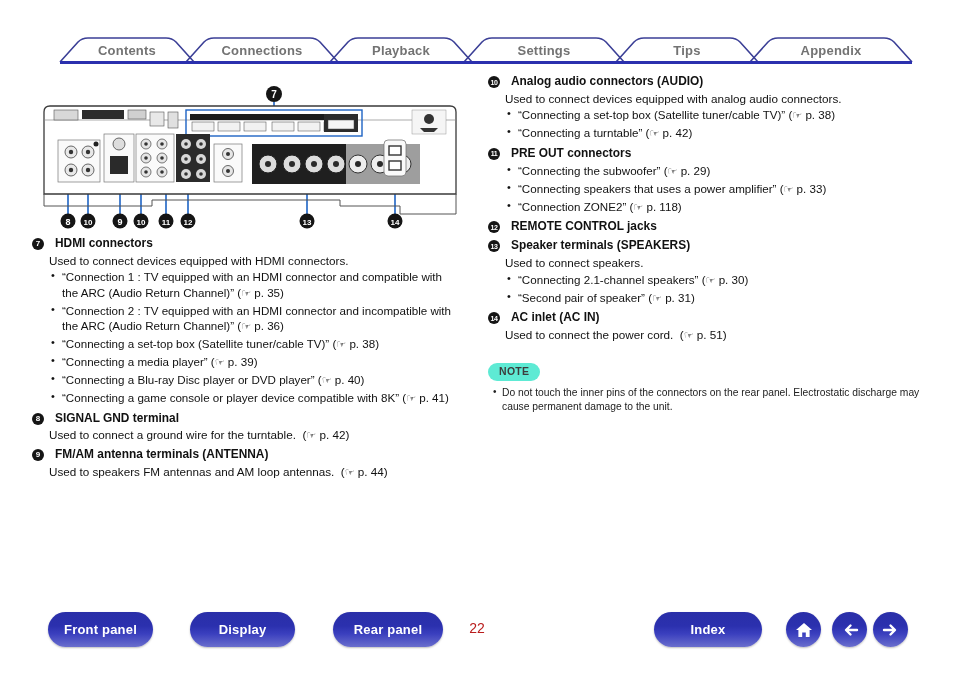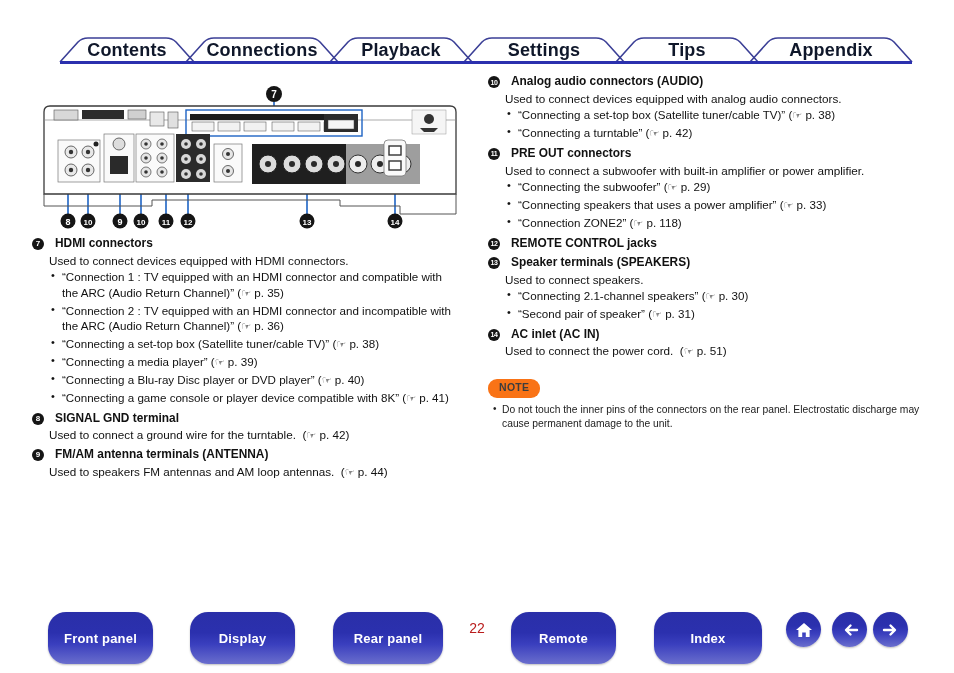--- a/index.html
+++ b/index.html
@@ -7,21 +7,21 @@
     width:954px;height:673px;background:#ffffff;
     font-family:"Liberation Sans", sans-serif;
     color:#1a1a1a;position:relative;overflow:hidden;
   }
 
   
   .tabbar{position:absolute;left:0;top:18px;width:954px;height:46px;}
   .tabbar svg{position:absolute;left:0;top:0;}
   .tab-label{
     position:absolute;top:32px;transform:translate(-50%,-50%);
-    font-size:18px;font-weight:bold;color:#0f172a;white-space:nowrap;
+    font-size:13px;font-weight:bold;color:#737373;white-space:nowrap;
     letter-spacing:.2px;
   }
   .tab-hit{position:absolute;top:6px;height:36px;transform:translateX(-50%);cursor:pointer;}
 
   
   .diagram{position:absolute;left:40px;top:82px;width:420px;height:145px;}
   .diagram svg{display:block;}
 
   
   .col{position:absolute;font-size:11.7px;line-height:1.33;color:#111;}
@@ -45,32 +45,32 @@
   ul.bullets li{position:relative;margin-bottom:1.5px;font-size:11.6px;line-height:1.32;}
   ul.bullets li:before{
     content:"\2022";position:absolute;left:-11px;top:-1px;font-size:11px;color:#111;
   }
   .hand{font-family:"DejaVu Sans",sans-serif;font-size:11px;}
   .entry + .entry{margin-top:3px;}
 
   
   .note-wrap{margin-top:19px;}
   .note-badge{
-    display:inline-block;background:#f97316;color:#3d3d3d;
+    display:inline-block;background:#5eead4;color:#3d3d3d;
     font-size:10.5px;font-weight:bold;border-radius:9px;
     padding:2px 11px 3px 11px;letter-spacing:.3px;
   }
   ul.note-list{list-style:none;margin:5px 0 0 0;padding:0 0 0 14px;}
   ul.note-list li{position:relative;font-size:10.3px;line-height:1.35;color:#222;}
   ul.note-list li:before{content:"\2022";position:absolute;left:-9px;top:-1px;font-size:10px;}
 
   
   .footer{position:absolute;left:0;top:612px;width:954px;height:50px;}
   .fbtn{
-    position:absolute;top:0;height:52px;border-radius:18px;
+    position:absolute;top:0;height:35px;border-radius:18px;
     border:none;cursor:pointer;color:#fff;font-weight:bold;font-size:13px;
     font-family:"Liberation Sans",sans-serif;
     background:linear-gradient(180deg,#2a2fa8 0%,#2b30ae 40%,#3a3fbe 62%,#6a6ecd 100%);
     box-shadow:0 1px 2px rgba(0,0,0,.25);
     display:flex;align-items:center;justify-content:center;letter-spacing:.2px;
   }
   .pagenum{
     position:absolute;top:8px;left:462px;width:30px;text-align:center;
     font-size:14px;color:#b91c1c;
   }
@@ -342,21 +342,20 @@
       <li><span>“Connecting a set-top box (Satellite tuner/cable TV)” (</span><span class="hand">☞</span> <span>p. 38</span><span>)</span></li>
       <li><span>“Connecting a turntable” (</span><span class="hand">☞</span> <span>p. 42</span><span>)</span></li>
     </ul>
   </div>
 
   <div class="entry">
     <div class="entry-head">
       <span class="num wide">11</span>
       <span>PRE OUT connectors</span>
     </div>
-    <div class="desc">Used to connect a subwoofer with built-in amplifier or power amplifier.</div>
     <ul class="bullets">
       <li><span>“Connecting the subwoofer” (</span><span class="hand">☞</span> <span>p. 29</span><span>)</span></li>
       <li><span>“Connecting speakers that uses a power amplifier” (</span><span class="hand">☞</span> <span>p. 33</span><span>)</span></li>
       <li><span>“Connection ZONE2” (</span><span class="hand">☞</span> <span>p. 118</span><span>)</span></li>
     </ul>
   </div>
 
   <div class="entry">
     <div class="entry-head">
       <span class="num wide">12</span>
@@ -391,21 +390,20 @@
     </ul>
   </div>
 
 </div>
 
 <div class="footer">
   <button class="fbtn" style="left:48px;width:105px;">Front panel</button>
   <button class="fbtn" style="left:190px;width:105px;">Display</button>
   <button class="fbtn" style="left:333px;width:110px;">Rear panel</button>
   <div class="pagenum">22</div>
-  <button class="fbtn" style="left:511px;width:105px;">Remote</button>
   <button class="fbtn" style="left:654px;width:108px;">Index</button>
 
   <div class="circ" style="left:786px;">
     <svg width="20" height="20" viewBox="0 0 20 20">
       <path d="M10 3 L18 10 L15.6 10 L15.6 17 L11.8 17 L11.8 12.4 L8.2 12.4 L8.2 17 L4.4 17 L4.4 10 L2 10 Z" fill="#ffffff"></path>
     </svg>
   </div>
   <div class="circ" style="left:832px;">
     <svg width="20" height="20" viewBox="0 0 20 20">
       <path d="M17 10 L7 10 M10.5 5.5 L6 10 L10.5 14.5" stroke="#ffffff" stroke-width="2.4" fill="none" stroke-linecap="round" stroke-linejoin="round"></path>

